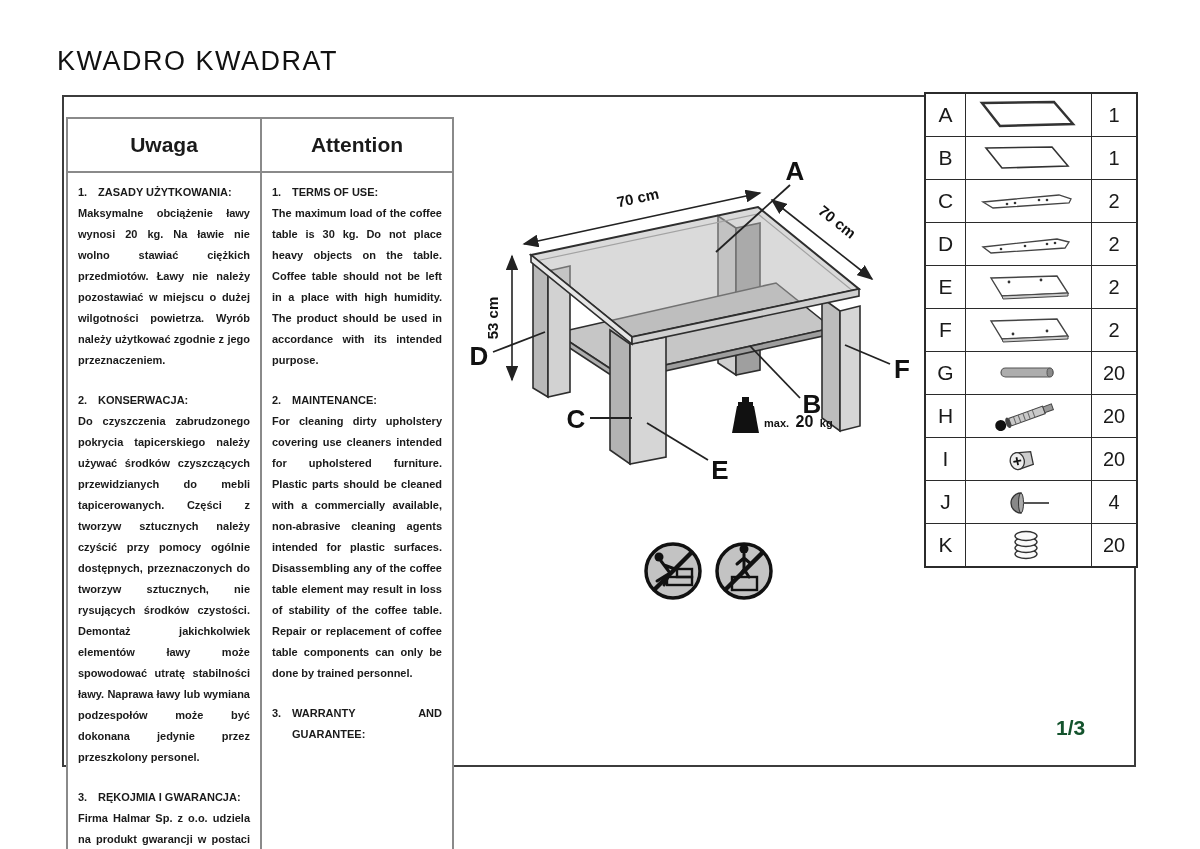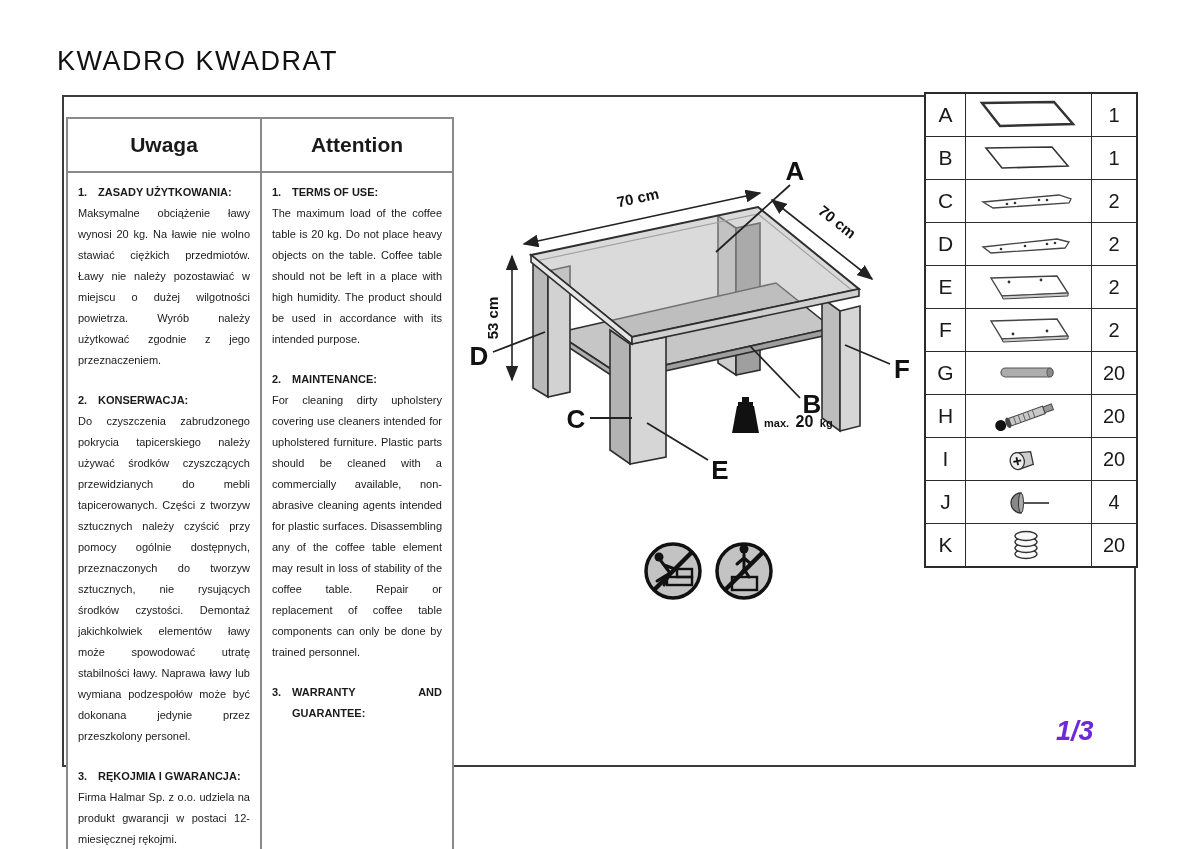--- a/index.html
+++ b/index.html
@@ -13,41 +13,41 @@
   
   .notice-box{position:absolute;left:66px;top:117px;width:388px;height:738px;border:2px solid #8a8a8a;box-sizing:border-box;display:grid;grid-template-columns:1fr 1fr;background:#fff;}
   .notice-col{box-sizing:border-box;display:flex;flex-direction:column;min-width:0;}
   .notice-col + .notice-col{border-left:2px solid #8a8a8a;}
   .notice-header{height:52px;border-bottom:2px solid #8a8a8a;display:flex;align-items:center;justify-content:center;font-weight:bold;font-size:21px;flex:none;}
   .notice-body{padding:9px 10px 4px 10px;font-size:11px;line-height:21px;text-align:justify;}
   .sec{margin-bottom:19px;}
   .sec:last-child{margin-bottom:0;}
   .sec-heading{font-weight:bold;display:flex;}
   .sec-num{flex:none;width:20px;}
-  .sec-body{text-align:justify;}
+  .sec-body{text-align:justify;font-weight:bold;}
 
   
   .parts-table{position:absolute;left:924px;top:92px;border:2px solid #2b2b2b;background:#fff;box-sizing:border-box;}
   .parts-row{display:grid;grid-template-columns:40px 126px 44px;height:42px;}
   .parts-row + .parts-row{border-top:1.5px solid #2b2b2b;}
   .parts-cell{display:flex;align-items:center;justify-content:center;box-sizing:border-box;}
   .parts-cell.letter{border-right:1.5px solid #2b2b2b;font-size:21px;}
   .parts-cell.icon{border-right:1.5px solid #2b2b2b;}
   .parts-cell.qty{font-size:20px;}
 
   
   .diagram-svg{position:absolute;left:460px;top:140px;}
   .diagram-svg text{font-family:"Liberation Sans",sans-serif;}
   .part-label{font-size:26px;font-weight:bold;fill:#111;}
   .dim-text{font-size:15px;font-weight:bold;fill:#111;}
   .leader{stroke:#222;stroke-width:1.8;fill:none;}
   .dim-line{stroke:#222;stroke-width:1.6;fill:none;}
   .outline{stroke:#2e2e2e;stroke-width:1.6;}
 
-  .page-number{position:absolute;left:1056px;top:716px;font-size:27px;font-weight:bold;color:#6d28d9;font-style:italic;}
+  .page-number{position:absolute;left:1056px;top:716px;font-size:21px;font-weight:bold;color:#14532d;}
 
   .footer{position:absolute;left:0;top:772px;width:1200px;text-align:center;font-size:13.5px;line-height:17px;color:#222;}
 </style>
 </head>
 <body>
 
 <div id="page">
 
   <div class="doc-title">KWADRO KWADRAT</div>
 
@@ -81,21 +81,21 @@
         </div>
       </div>
       <div class="notice-col">
         <div class="notice-header">Attention</div>
         <div class="notice-body">
           <div class="sec">
             <div class="sec-heading">
               <span class="sec-num">1.</span>
               <span class="sec-title">TERMS OF USE:</span>
             </div>
-            <div class="sec-body">The maximum load of the coffee table is 20 kg. Do not place heavy objects on the table. Coffee table should not be left in a place with high humidity. The product should be used in accordance with its intended purpose.</div>
+            <div class="sec-body">The maximum load of the coffee table is 30 kg. Do not place heavy objects on the table. Coffee table should not be left in a place with high humidity. The product should be used in accordance with its intended purpose.</div>
           </div>
           <div class="sec">
             <div class="sec-heading">
               <span class="sec-num">2.</span>
               <span class="sec-title">MAINTENANCE:</span>
             </div>
             <div class="sec-body">For cleaning dirty upholstery covering use cleaners intended for upholstered furniture. Plastic parts should be cleaned with a commercially available, non-abrasive cleaning agents intended for plastic surfaces. Disassembling any of the coffee table element may result in loss of stability of the coffee table. Repair or replacement of coffee table components can only be done by trained personnel.</div>
           </div>
           <div class="sec">
             <div class="sec-heading">

